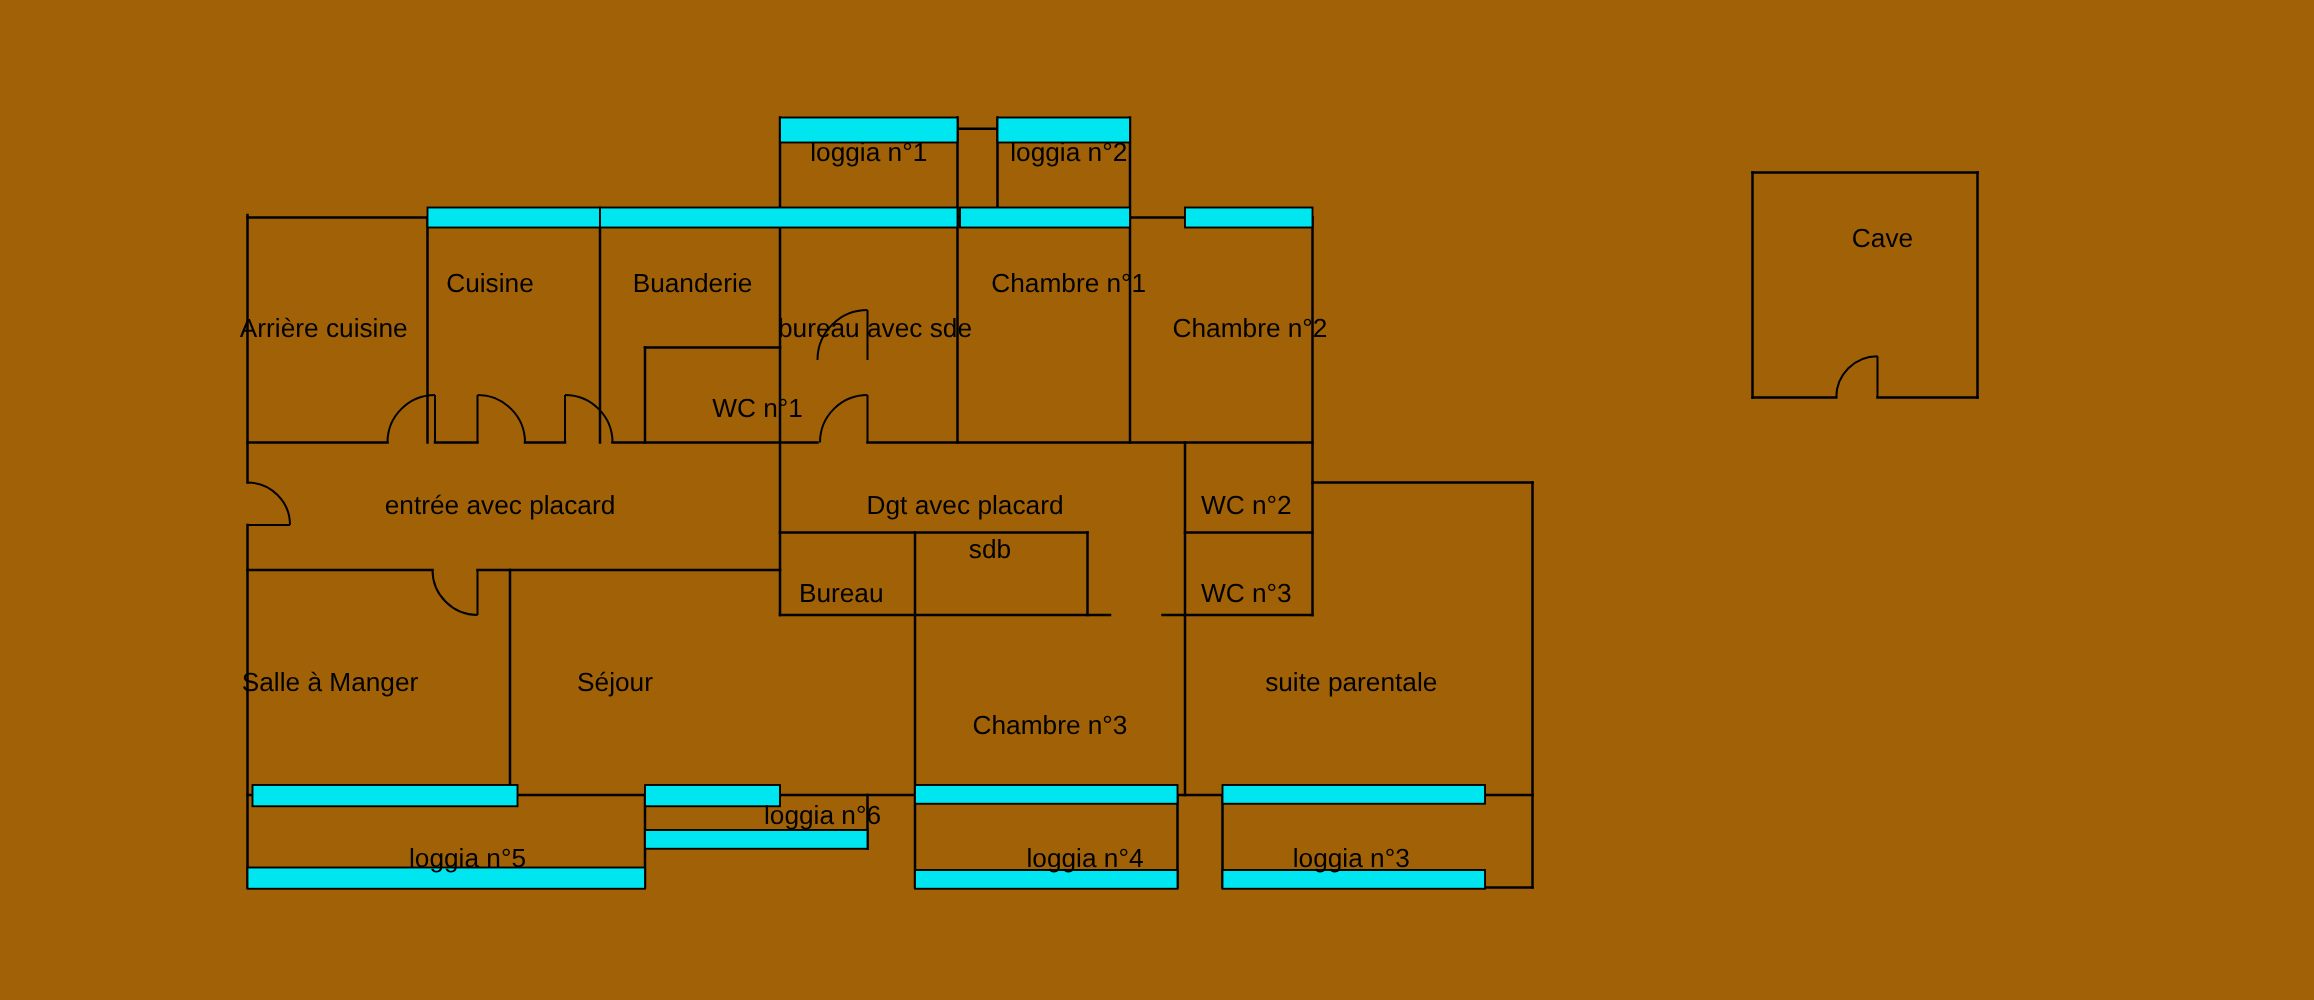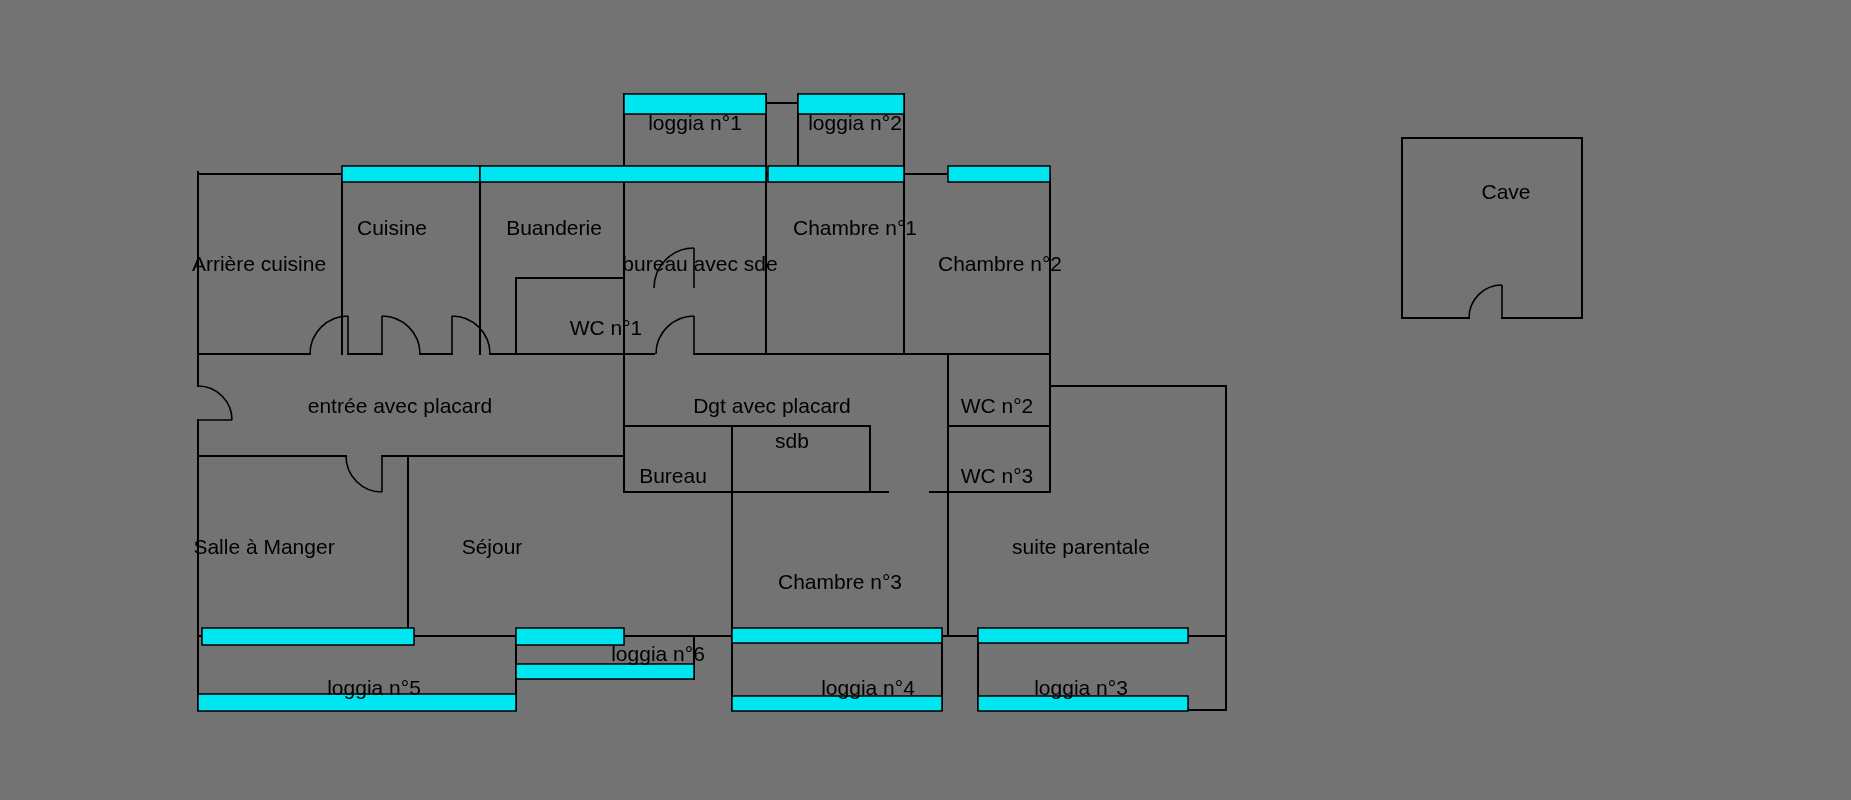--- a/index.html
+++ b/index.html
@@ -1,19 +1,19 @@
 <!DOCTYPE html>
 <html><head>
 <meta charset="utf-8">
 <style>
   html,body { margin:0; padding:0; background:#ffffff; }
   .canvas {
     position:relative;
     width:1851px; height:800px;
-    background:#737373;
+    background:#a16207;
     overflow:hidden;
     font-family:"Liberation Sans", sans-serif;
     text-align:center;
   }
   svg { display:block; }
   .wall { stroke:#000000; stroke-width:2; fill:none; stroke-linecap:square; }
   .door { stroke:#000000; stroke-width:1.6; fill:none; }
   .win  { stroke:#000000; stroke-width:1.5; }
   text.room-label {
     font-family:"Liberation Sans", sans-serif;

